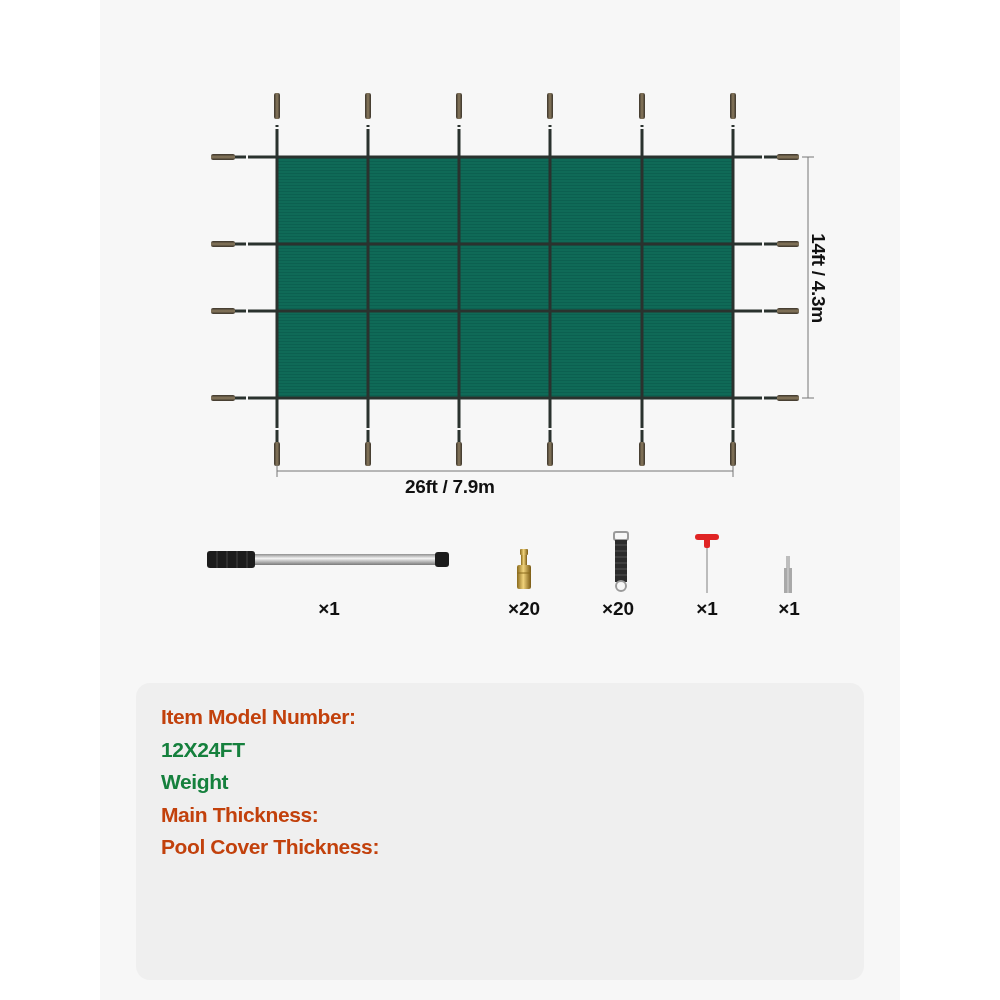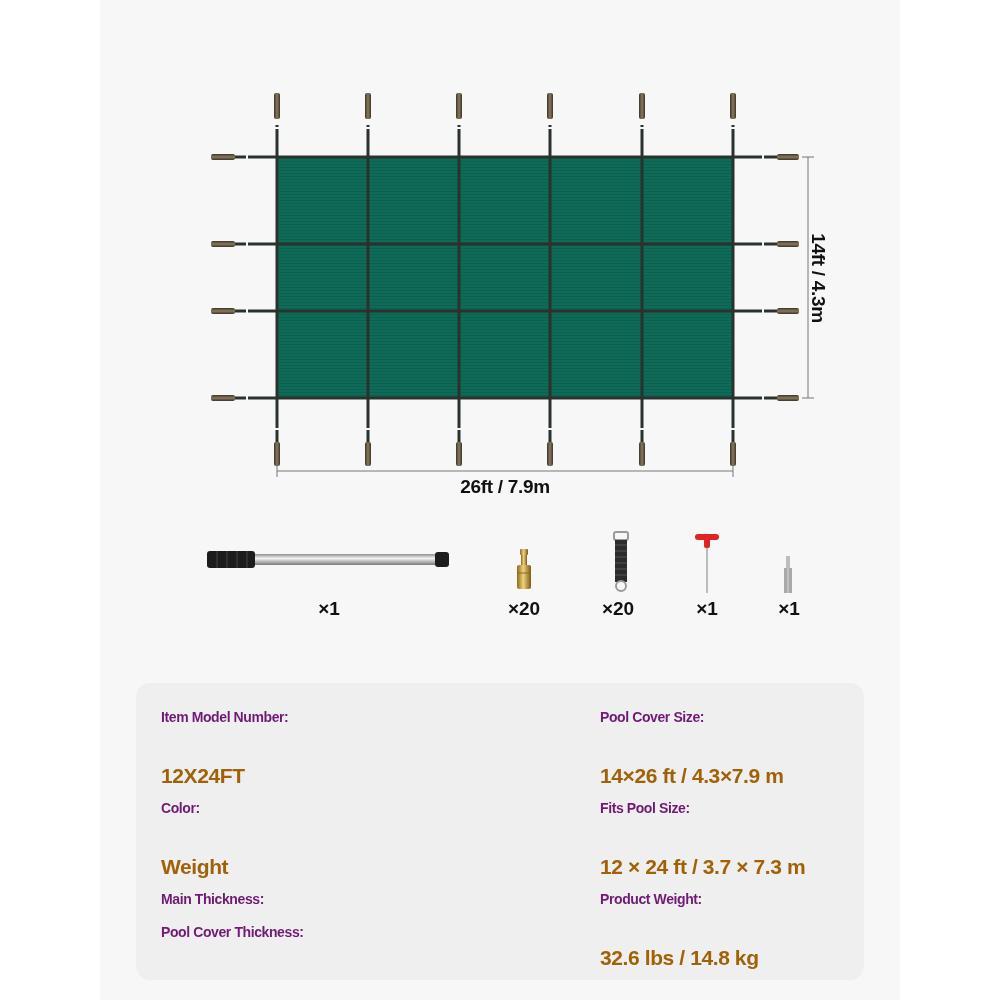--- a/index.html
+++ b/index.html
@@ -1,32 +1,32 @@
 <!DOCTYPE html>
 <html><head>
 <meta charset="utf-8">
 <style>
   html, body { margin:0; padding:0; }
   body { width:1000px; height:1000px; background:#ffffff; position:relative; overflow:hidden;
          font-family:"Liberation Sans", sans-serif; }
   .panel { position:absolute; left:100px; top:0; width:800px; height:1000px; background:#f7f7f7; }
   .diagram { position:absolute; left:0; top:0; width:1000px; height:520px; }
-  .dim-h-label { position:absolute; left:405px; top:476px; width:200px; text-align:center;
+  .dim-h-label { position:absolute; left:405px; top:476px; width:200px; text-align:left;
                  font-size:19px; font-weight:bold; color:#111; letter-spacing:-0.3px; }
   .dim-v-label { position:absolute; left:818px; top:278px; transform:translate(-50%,-50%) rotate(90deg);
                  font-size:19px; font-weight:bold; color:#111; white-space:nowrap; letter-spacing:-0.3px; }
   .accessory { position:absolute; }
   .qty { position:absolute; font-size:19px; font-weight:bold; color:#111; text-align:center; width:80px; }
   .spec-card { position:absolute; left:136px; top:683px; width:728px; height:297px; background:#efefef;
                border-radius:14px; }
   .spec-col { position:absolute; top:18px; }
   .spec-col.left { left:25px; }
   .spec-col.right { left:464px; }
-  .spec-label { font-size:14px; font-weight:bold; color:#701a75; line-height:32.5px; letter-spacing:-0.4px; white-space:nowrap; }
-  .spec-value { font-size:21px; font-weight:bold; color:#a16207; line-height:32.5px; letter-spacing:-0.4px; white-space:nowrap;margin-top:26px; }
+  .spec-label { font-size:21px; font-weight:bold; color:#c2410c; line-height:32.5px; letter-spacing:-0.4px; white-space:nowrap; }
+  .spec-value { font-size:21px; font-weight:bold; color:#15803d; line-height:32.5px; letter-spacing:-0.4px; white-space:nowrap; }
 </style>
 </head>
 <body>
 
 <div class="panel"></div>
 
 <svg class="diagram" width="1000" height="520" viewBox="0 0 1000 520">
   <defs>
     <pattern id="mesh" width="4" height="3" patternUnits="userSpaceOnUse">
       <rect width="4" height="3" fill="#0f6a57"></rect>
@@ -186,26 +186,17 @@
   <rect x="4" y="0" width="4" height="14" fill="#bdbdbd"></rect>
   <rect x="2" y="12" width="8" height="25" fill="#a9a9a9"></rect>
   <line x1="6" y1="12" x2="6" y2="37" stroke="#d8d8d8" stroke-width="1"></line>
 </svg>
 <div class="qty" style="left:749px;top:598px">×1</div>
 
 <div class="spec-card">
   <div class="spec-col left">
     <div class="spec-label">Item Model Number:</div>
     <div class="spec-value">12X24FT</div>
-    <div class="spec-label">Color:</div>
     <div class="spec-value">Weight</div>
     <div class="spec-label">Main Thickness:</div>
     <div class="spec-label">Pool Cover Thickness:</div>
   </div>
-  <div class="spec-col right">
-    <div class="spec-label">Pool Cover Size:</div>
-    <div class="spec-value">14×26 ft / 4.3×7.9 m</div>
-    <div class="spec-label">Fits Pool Size:</div>
-    <div class="spec-value">12 × 24 ft / 3.7 × 7.3 m</div>
-    <div class="spec-label">Product Weight:</div>
-    <div class="spec-value">32.6 lbs / 14.8 kg</div>
-  </div>
 </div>
 
 </body></html>

